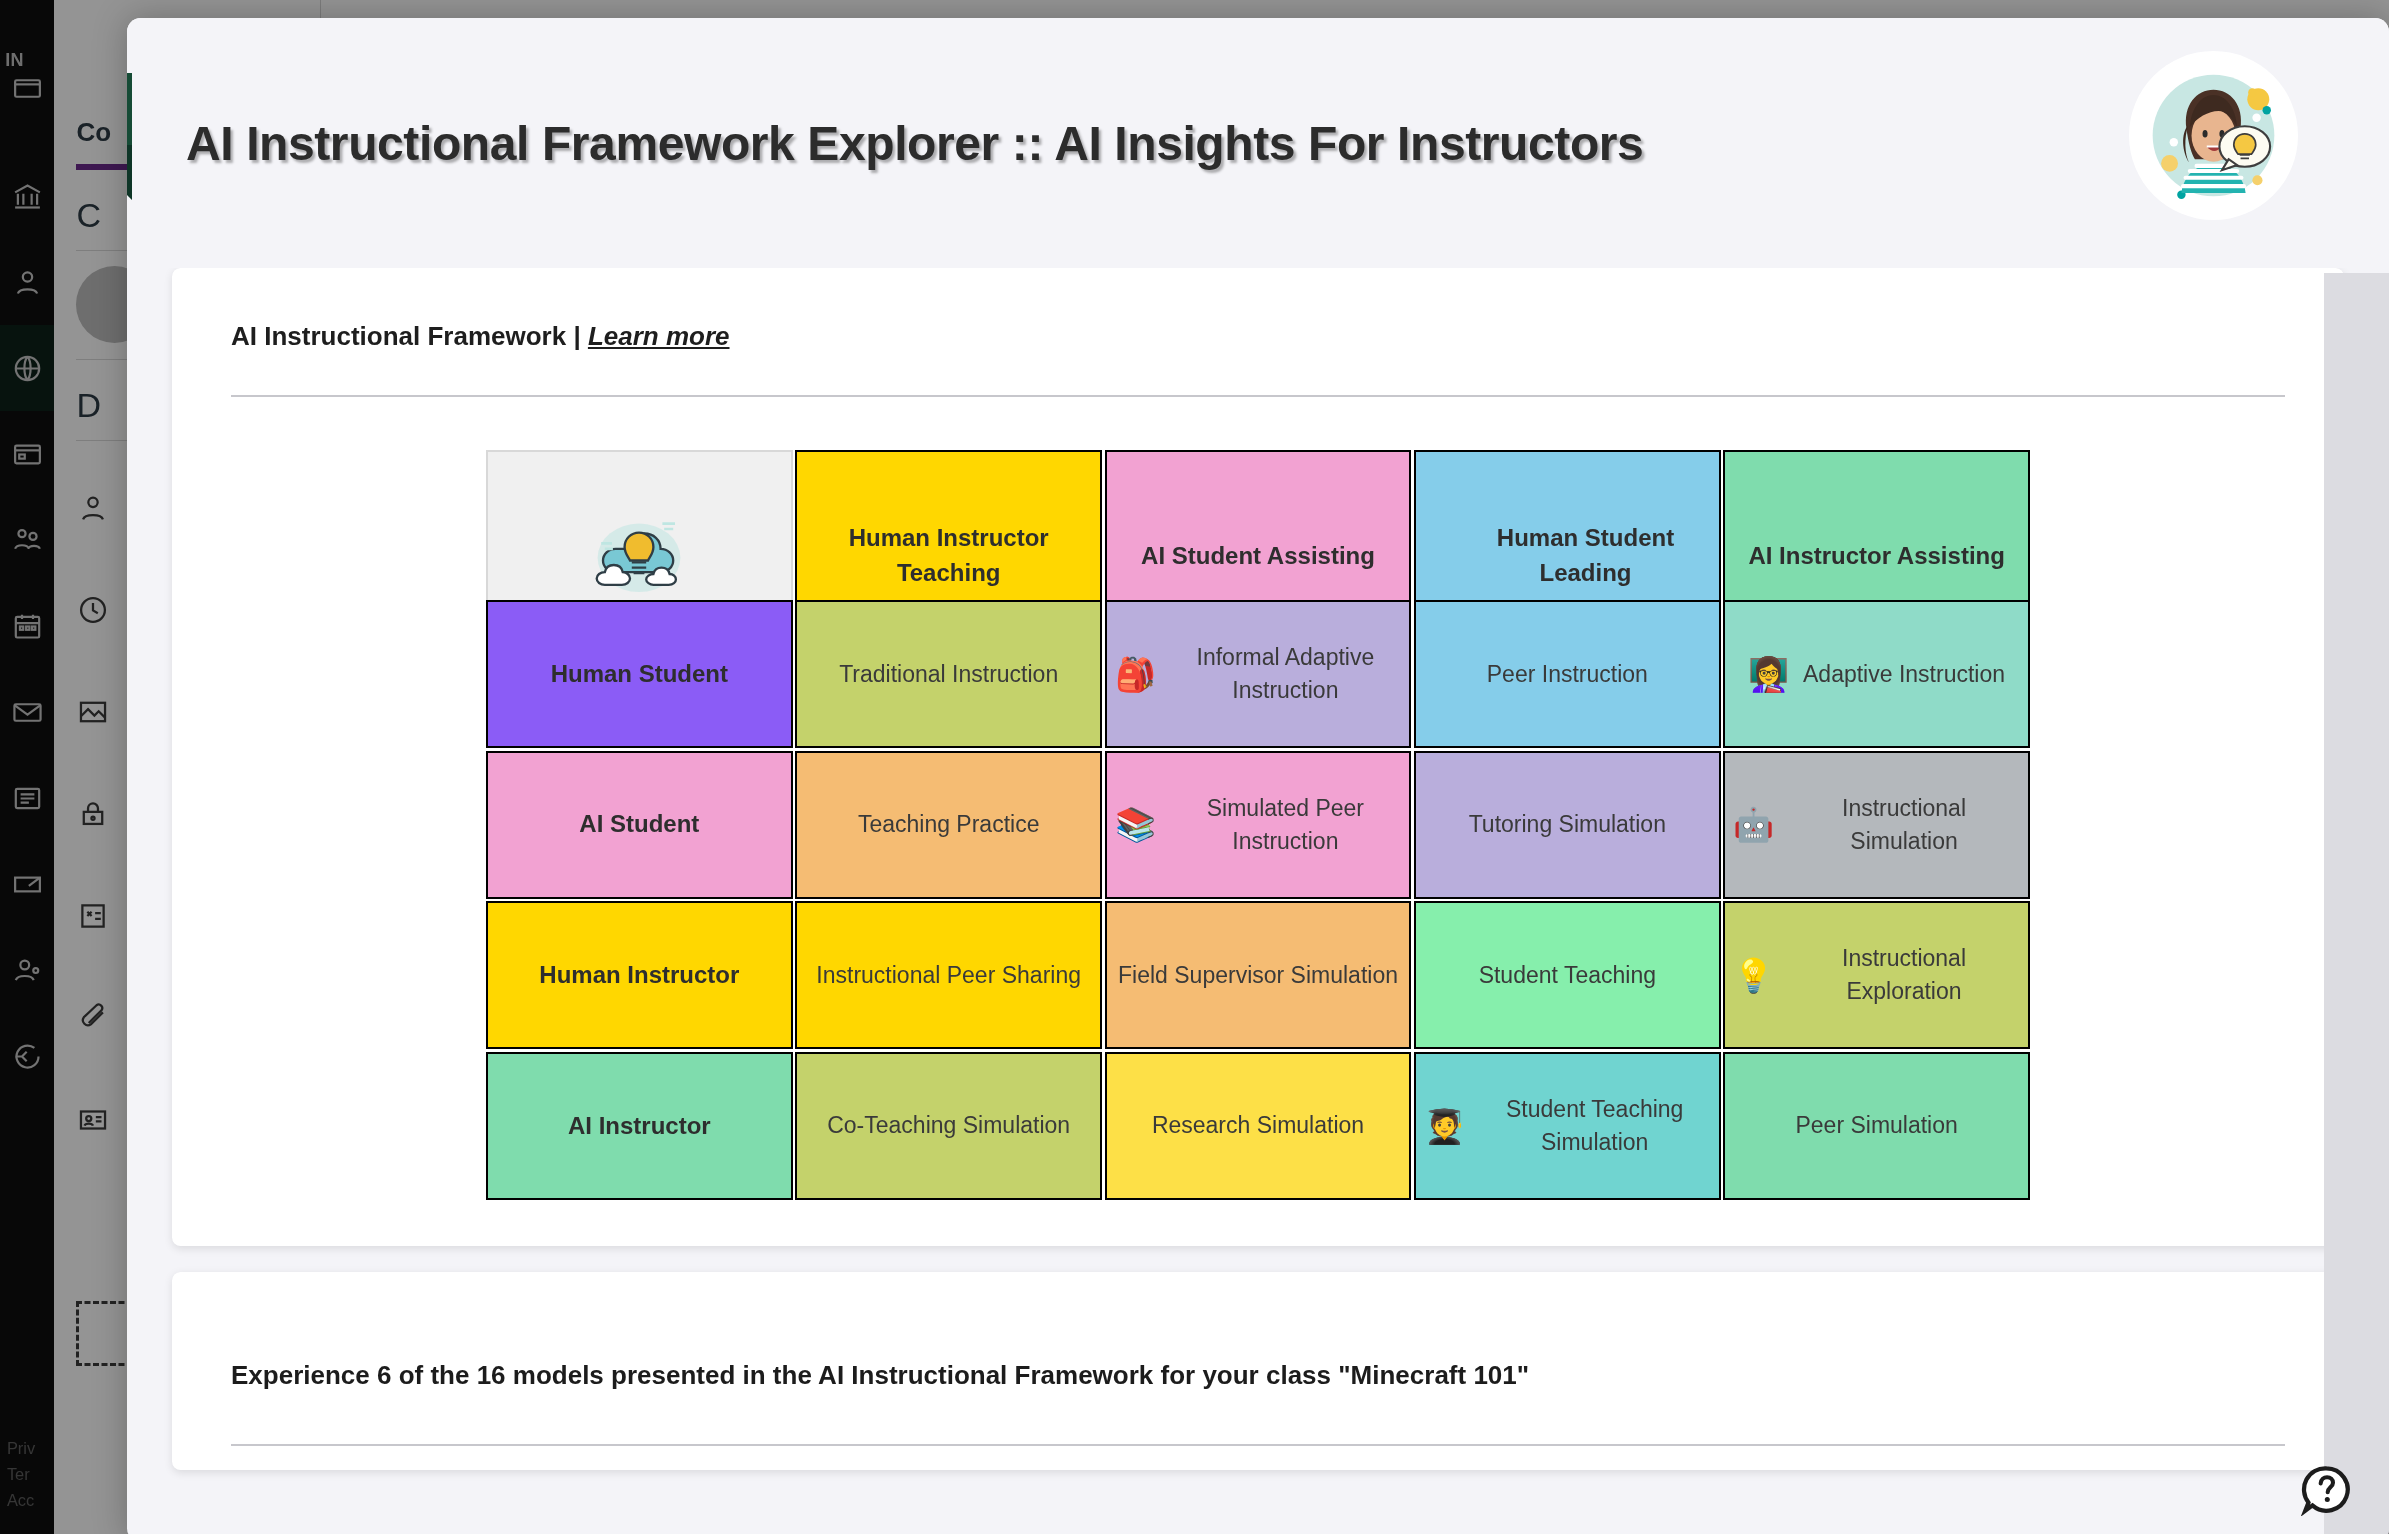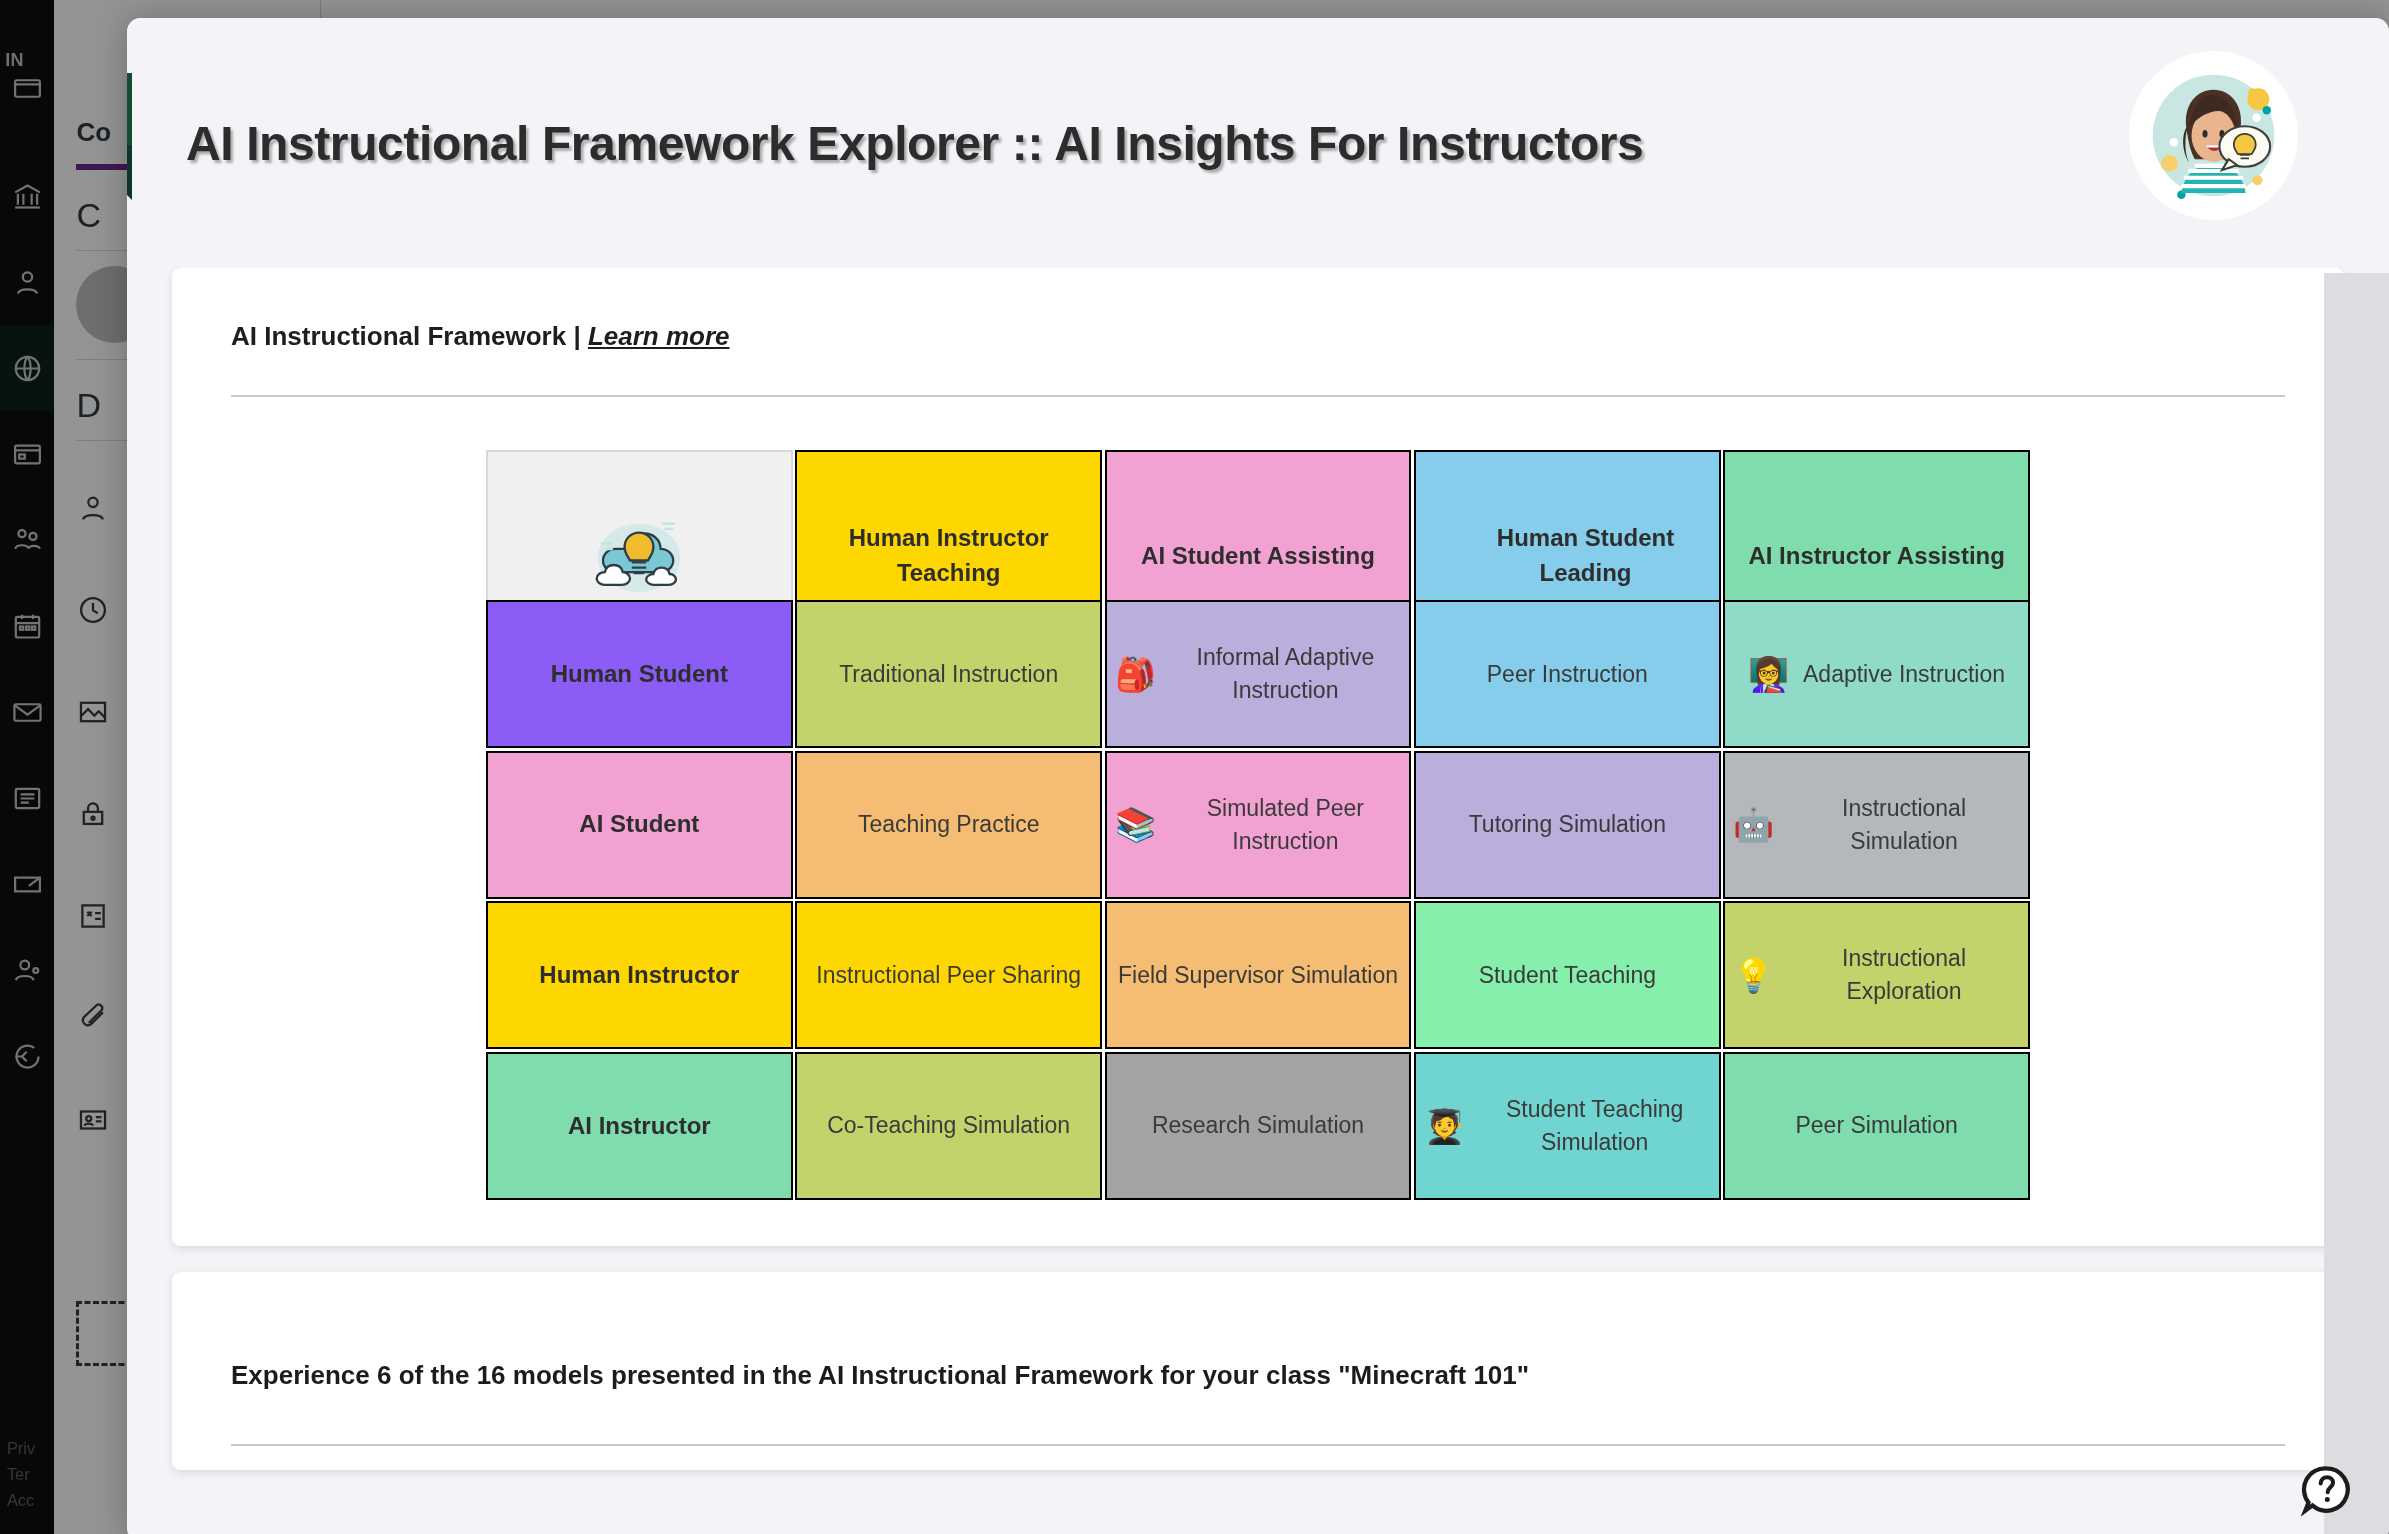--- a/index.html
+++ b/index.html
@@ -497,21 +497,21 @@
           <div class="cell hdr" style="background: rgb(127, 220, 173);">
             <div class="cell-inner">
               <span class="cell-text">AI Instructor</span>
             </div>
           </div>
           <div class="cell" style="background: rgb(196, 210, 107);">
             <div class="cell-inner">
               <span class="cell-text">Co-Teaching Simulation</span>
             </div>
           </div>
-          <div class="cell" style="background: #a3a3a3;">
+          <div class="cell" style="background: #fde047;">
             <div class="cell-inner">
               <span class="cell-text">Research Simulation</span>
             </div>
           </div>
           <div class="cell" style="background: rgb(112, 212, 208);">
             <div class="cell-inner">
               <span class="cell-emoji">🧑‍🎓</span>
               <span class="cell-text">Student Teaching Simulation</span>
             </div>
           </div>

